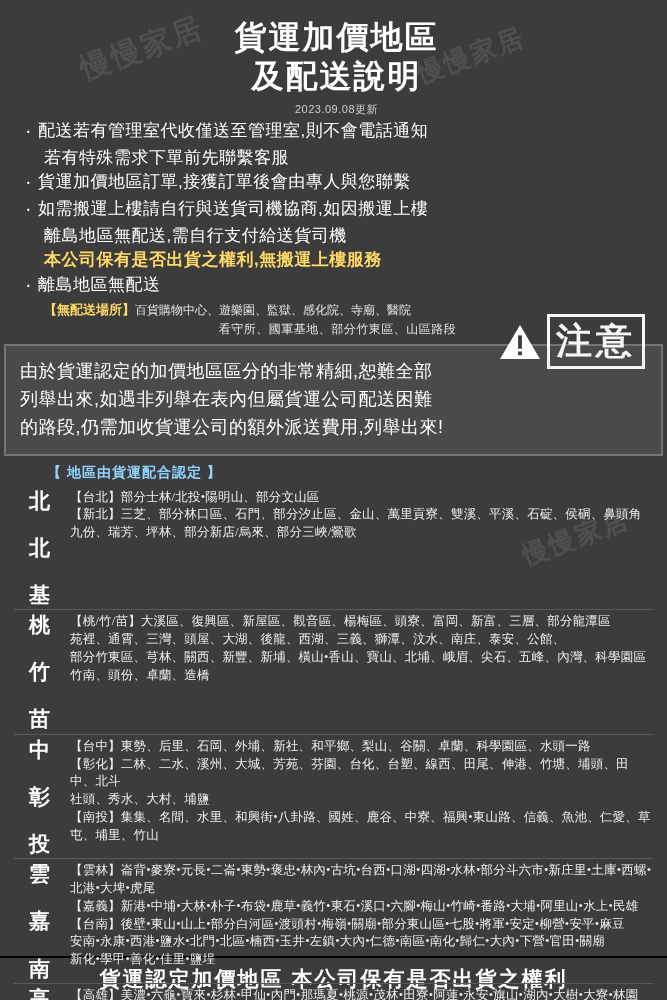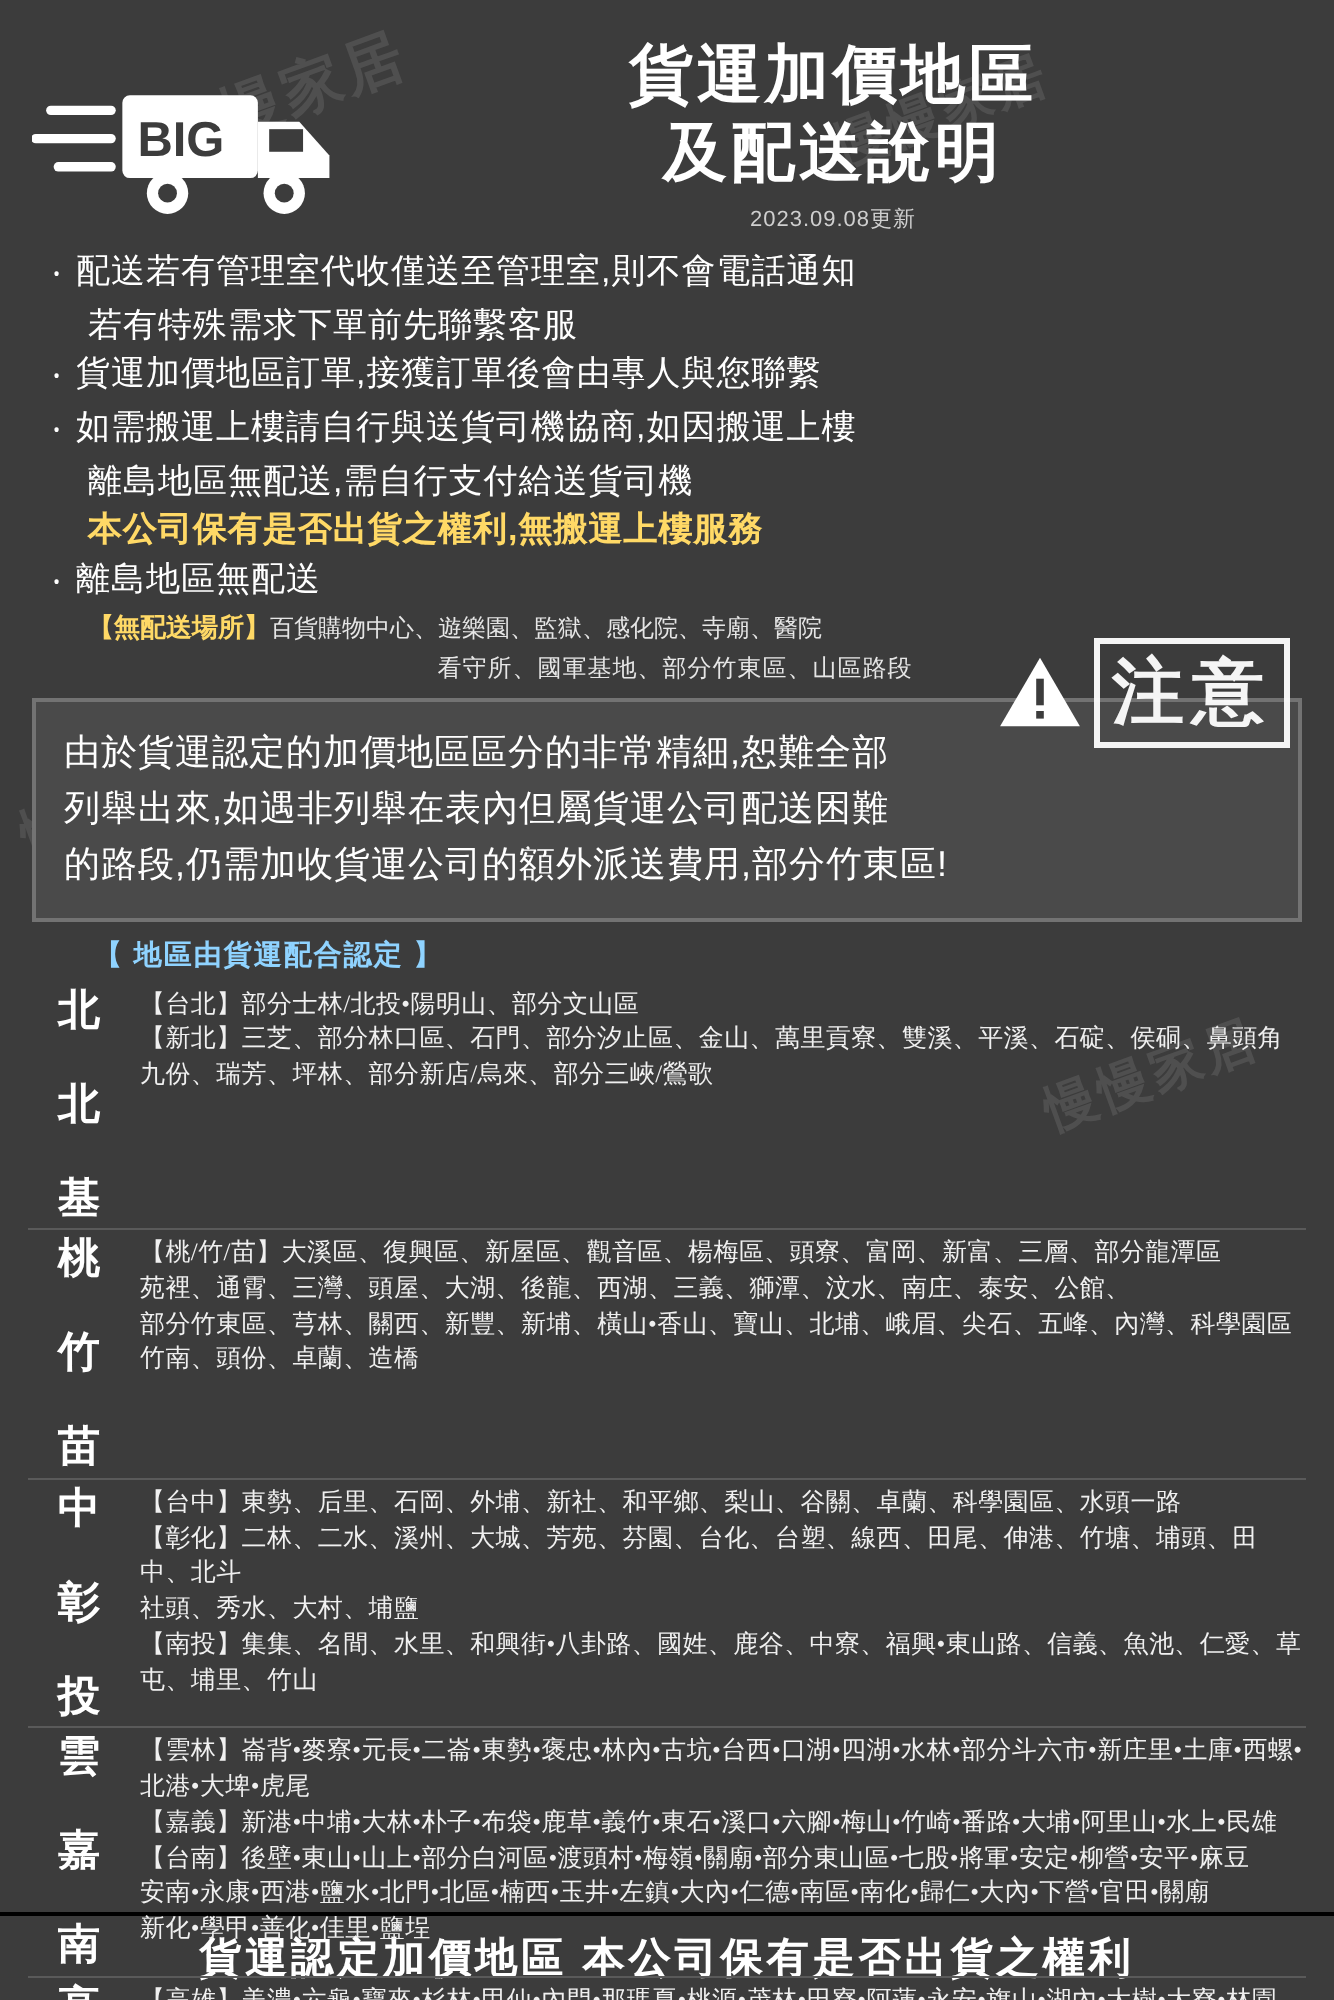--- a/index.html
+++ b/index.html
@@ -60,21 +60,21 @@
   .yellow{color:#ffd966;font-weight:bold;}
   .places{
     font-size:12px;color:#e6e6e6;padding-left:18px;line-height:1.5;
   }
   .places .tag{color:#ffd966;font-weight:bold;font-size:13px;}
   .places2{
     font-size:12px;color:#e6e6e6;text-align:center;margin-top:2px;letter-spacing:.5px;
   }
 
   
-  .notice-wrap{position:relative;padding:0 16px;margin-top:2px;z-index:2;}
+  .notice-wrap{position:relative;padding:0 4px;margin-top:2px;z-index:2;}
   .notice-head{
     position:absolute;right:22px;top:-30px;display:flex;align-items:center;gap:6px;
   }
   .warn-tri{width:42px;height:38px;}
   .notice-word{
     font-size:36px;font-weight:bold;color:#ffffff;
     border:3px solid #ffffff;padding:0px 6px;letter-spacing:4px;
     opacity:.95;
   }
   .notice-box{
@@ -127,39 +127,20 @@
 <body>
 
 <div class="page">
 
   <div class="wm wm1">慢慢家居</div>
   <div class="wm wm2">慢慢家居</div>
   <div class="wm wm3">慢慢家居</div>
   <div class="wm wm4">慢慢家居</div>
 
   <div class="header">
-    <div class="truck">
-      <svg viewBox="0 0 170 100" width="160" height="96">
-        <g fill="#ffffff">
-          <rect x="48" y="22" width="72" height="44" rx="4"></rect>
-          <path d="M120 36 h22 l16 18 v12 h-38 z"></path>
-          <circle cx="72" cy="74" r="11" fill="#ffffff"></circle>
-          <circle cx="134" cy="74" r="11" fill="#ffffff"></circle>
-        </g>
-        <circle cx="72" cy="74" r="5" fill="#3c3c3c"></circle>
-        <circle cx="134" cy="74" r="5" fill="#3c3c3c"></circle>
-        <rect x="126" y="40" width="18" height="12" fill="#3c3c3c"></rect>
-        <g stroke="#ffffff" stroke-width="5" stroke-linecap="round">
-          <line x1="10" y1="30" x2="42" y2="30"></line>
-          <line x1="2" y1="45" x2="42" y2="45"></line>
-          <line x1="14" y1="60" x2="42" y2="60"></line>
-        </g>
-        <text x="56" y="54" font-family="Liberation Sans, sans-serif" font-size="26" font-weight="bold" fill="#3c3c3c">BIG</text>
-      </svg>
-    </div>
     <div class="title-wrap">
       <div class="title1">貨運加價地區</div>
       <div class="title2">及配送說明</div>
       <div class="update">2023.09.08更新</div>
     </div>
   </div>
 
   <div class="bullets">
     <div class="bullet"><span class="dot">‧</span><span>配送若有管理室代收僅送至管理室,則不會電話通知</span></div>
     <div class="sub"><span>若有特殊需求下單前先聯繫客服</span></div>
@@ -180,21 +161,21 @@
       <svg class="warn-tri" viewBox="0 0 44 40">
         <polygon points="22,2 43,38 1,38" fill="#ffffff"></polygon>
         <rect x="20" y="13" width="4" height="14" fill="#3c3c3c"></rect>
         <rect x="20" y="30" width="4" height="4" fill="#3c3c3c"></rect>
       </svg>
       <div class="notice-word">注意</div>
     </div>
     <div class="notice-box">
       <div><span>由於貨運認定的加價地區區分的非常精細,恕難全部</span></div>
       <div><span>列舉出來,如遇非列舉在表內但屬貨運公司配送困難</span></div>
-      <div><span>的路段,仍需加收貨運公司的額外派送費用,部分竹東區!</span></div>
+      <div><span>的路段,仍需加收貨運公司的額外派送費用,列舉出來!</span></div>
     </div>
   </div>
 
   <div class="certify">【 地區由貨運配合認定 】</div>
 
   <div class="regions">
 
     <div class="region">
       <div class="rname">
         <span><span>北</span><br>

